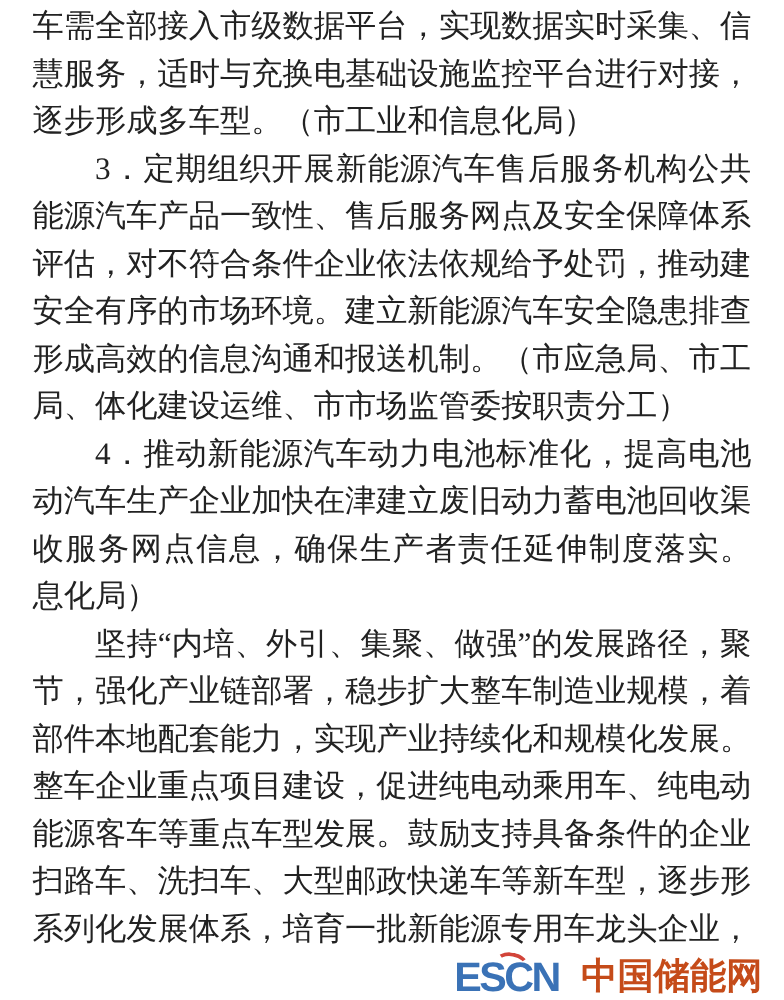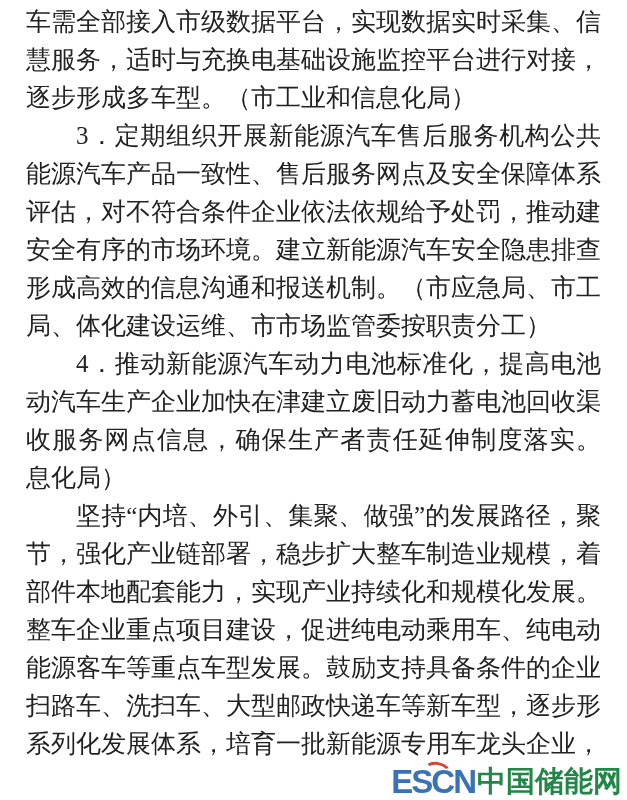--- a/index.html
+++ b/index.html
@@ -31,21 +31,21 @@
     text-align-last: left;
   }
   .ln.ind {
     text-indent: 50px;
   }
   .ln.bold {
     font-weight: bold;
   }
   .watermark {
     position: absolute;
-    right: 5px;
+    right: 17px;
     bottom: 2px;
     display: flex;
     align-items: center;
     mix-blend-mode: multiply;
     opacity: 0.95;
     pointer-events: none;
   }
   .wm-escn {
     position: relative;
     font-family: "Liberation Sans", sans-serif;
@@ -64,23 +64,23 @@
     border: 3px solid transparent;
     border-top-color: #d03a2e;
     border-radius: 50%;
     transform: rotate(10deg);
   }
   .wm-cn {
     font-family: "Liberation Serif", serif;
     font-weight: bold;
     font-size: 29px;
     letter-spacing: 0px;
-    color: #15803d;
+    color: #c2410c;
     line-height: 1;
-    margin-left: 2px;
+    margin-left: 18px;
   }
 </style>
 </head>
 <body>
 
 <div class="page">
 
   <div>
     <div class="ln">车需全部接入市级数据平台，实现数据实时采集、信息交互和智</div>
     <div class="ln">慧服务，适时与充换电基础设施监控平台进行对接，实现车桩一</div>

